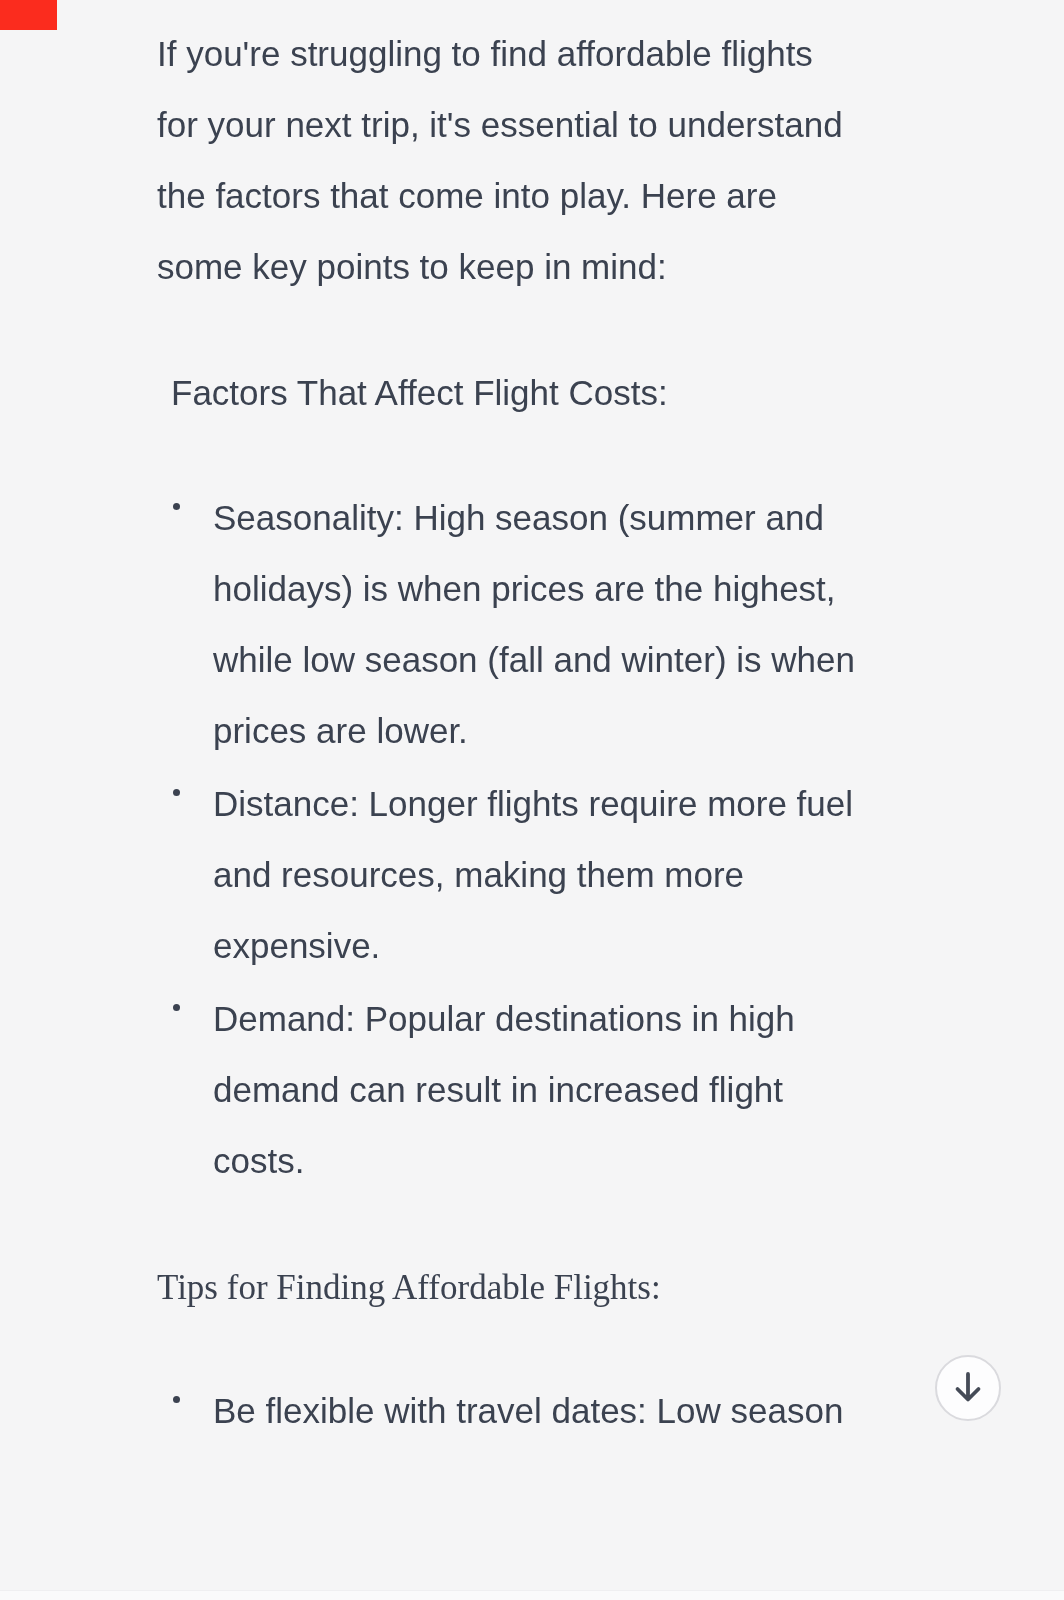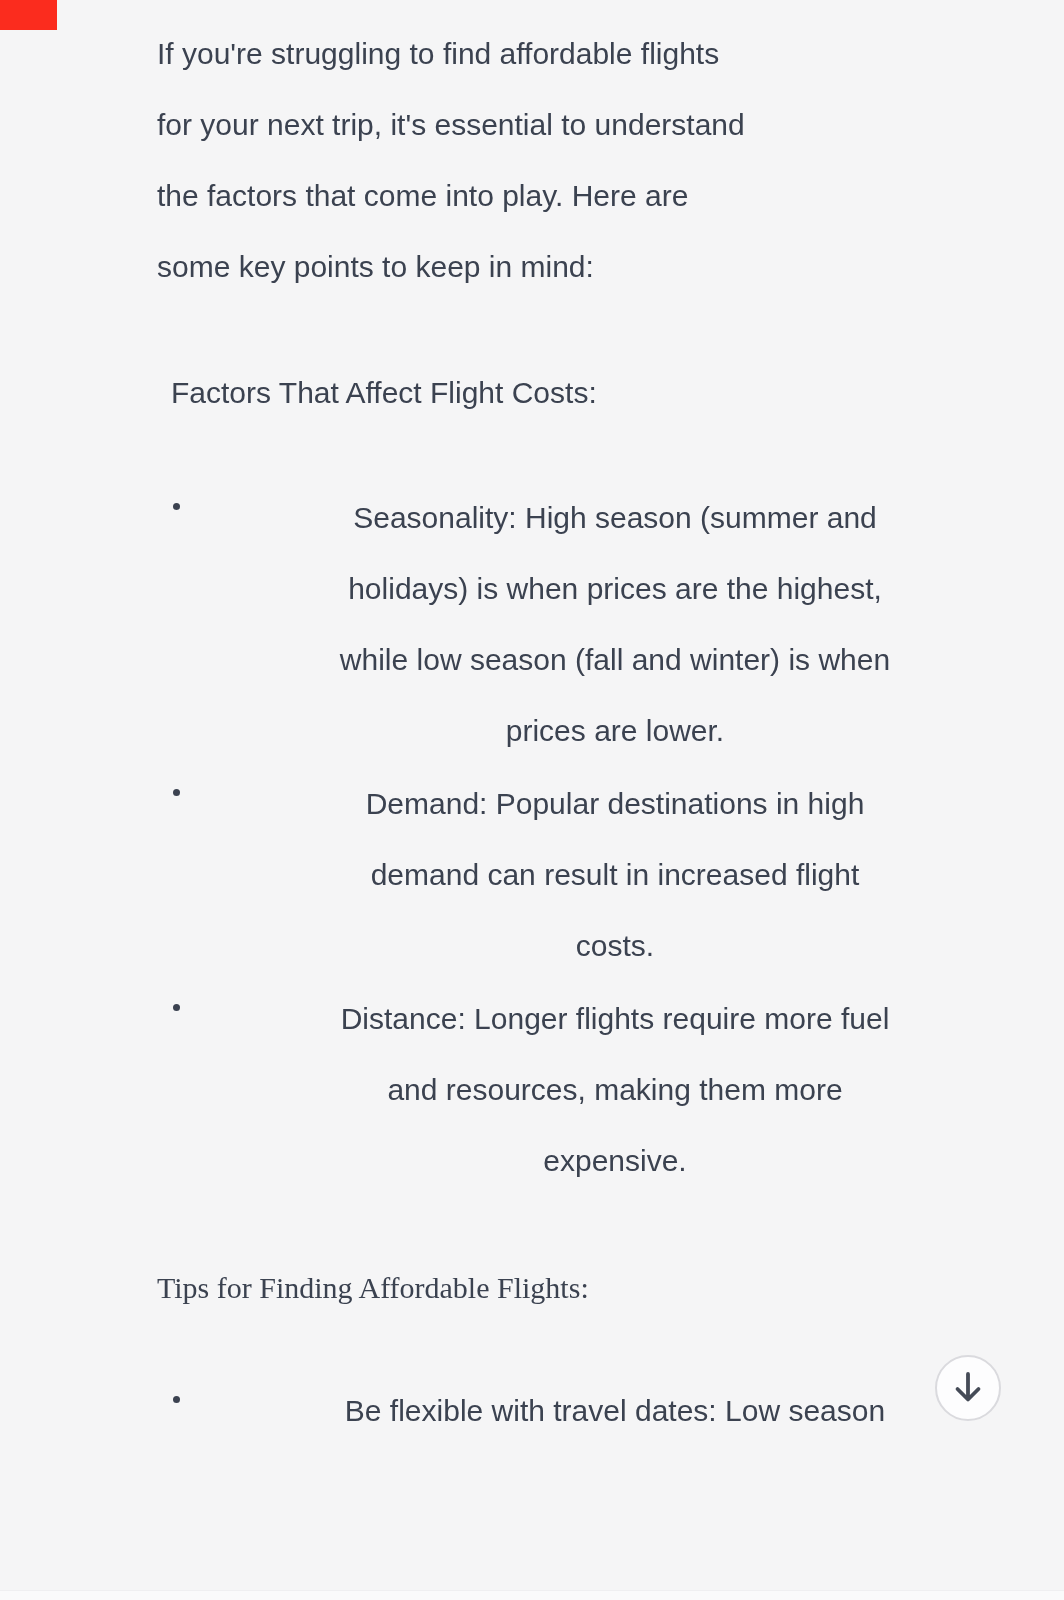--- a/index.html
+++ b/index.html
@@ -12,35 +12,34 @@
     background: #f5f5f6;
     font-family: "Liberation Sans", sans-serif;
   }
   .content {
     position: absolute;
     left: 157px;
     top: 0;
     width: 860px;
     padding-top: 18px;
     color: #3b4250;
-    font-size: 30px;
+    font-size: 35px;
     line-height: 71px;
     font-weight: 400;
   }
   .para, .heading {
     margin: 0;
     white-space: pre-line;
   }
   .heading1 { margin-top: 55px; margin-left: 14px; }
   .heading2 { margin-top: 56px; font-family: Liberation Serif, serif; }
   ul.bullets {
     margin: 0;
     padding: 0 0 0 56px;
     list-style: none;
-    text-align: center;
   }
   ul.factors { margin-top: 54px; }
   ul.tips    { margin-top: 52px; }
   ul.bullets li { position: relative; }
   ul.bullets li + li { margin-top: 2px; }
   .li-text {
     display: block;
     white-space: pre-line;
   }
   .dot {
@@ -103,29 +102,29 @@
   <ul class="bullets factors">
     <li>
       <span class="dot"></span>
       <span class="li-text">Seasonality: High season (summer and
 holidays) is when prices are the highest,
 while low season (fall and winter) is when
 prices are lower.</span>
     </li>
     <li>
       <span class="dot"></span>
+      <span class="li-text">Distance: Longer flights require more fuel
+and resources, making them more
+expensive.</span>
+    </li>
+    <li>
+      <span class="dot"></span>
       <span class="li-text">Demand: Popular destinations in high
 demand can result in increased flight
 costs.</span>
-    </li>
-    <li>
-      <span class="dot"></span>
-      <span class="li-text">Distance: Longer flights require more fuel
-and resources, making them more
-expensive.</span>
     </li>
   </ul>
 
   <p class="heading heading2">Tips for Finding Affordable Flights:</p>
 
   <ul class="bullets tips">
     <li>
       <span class="dot"></span>
       <span class="li-text">Be flexible with travel dates: Low season</span>
     </li>

